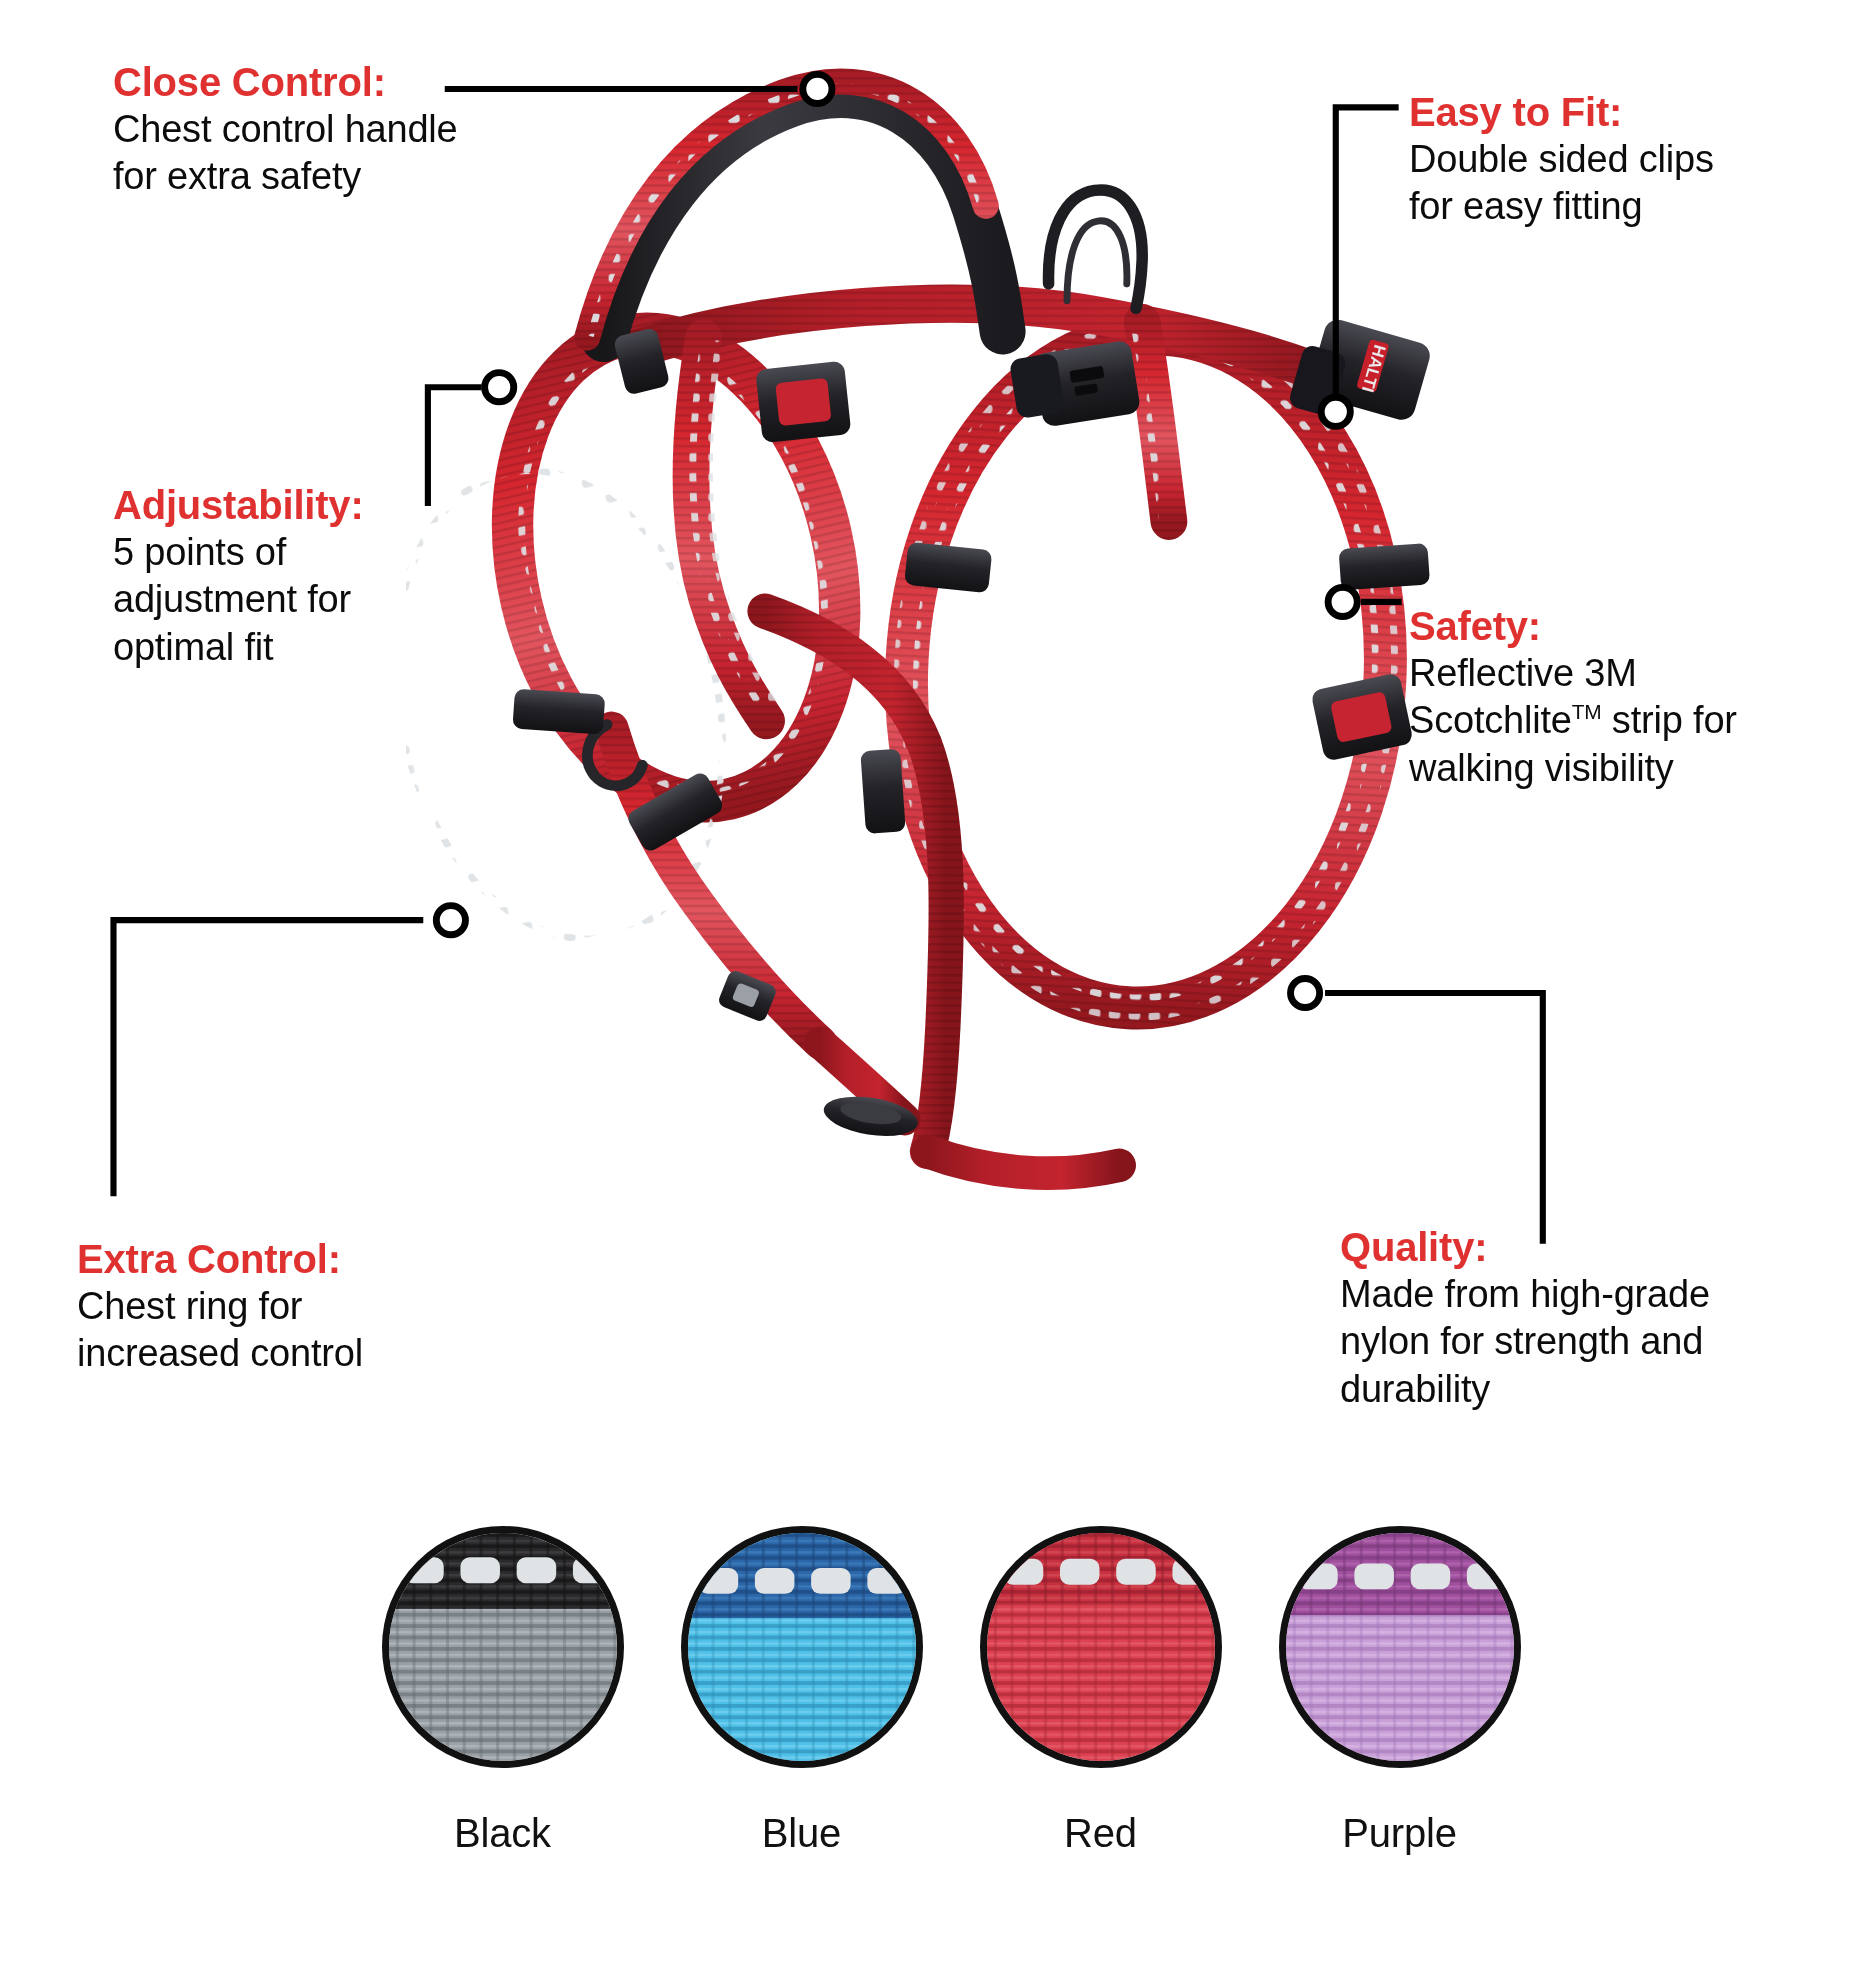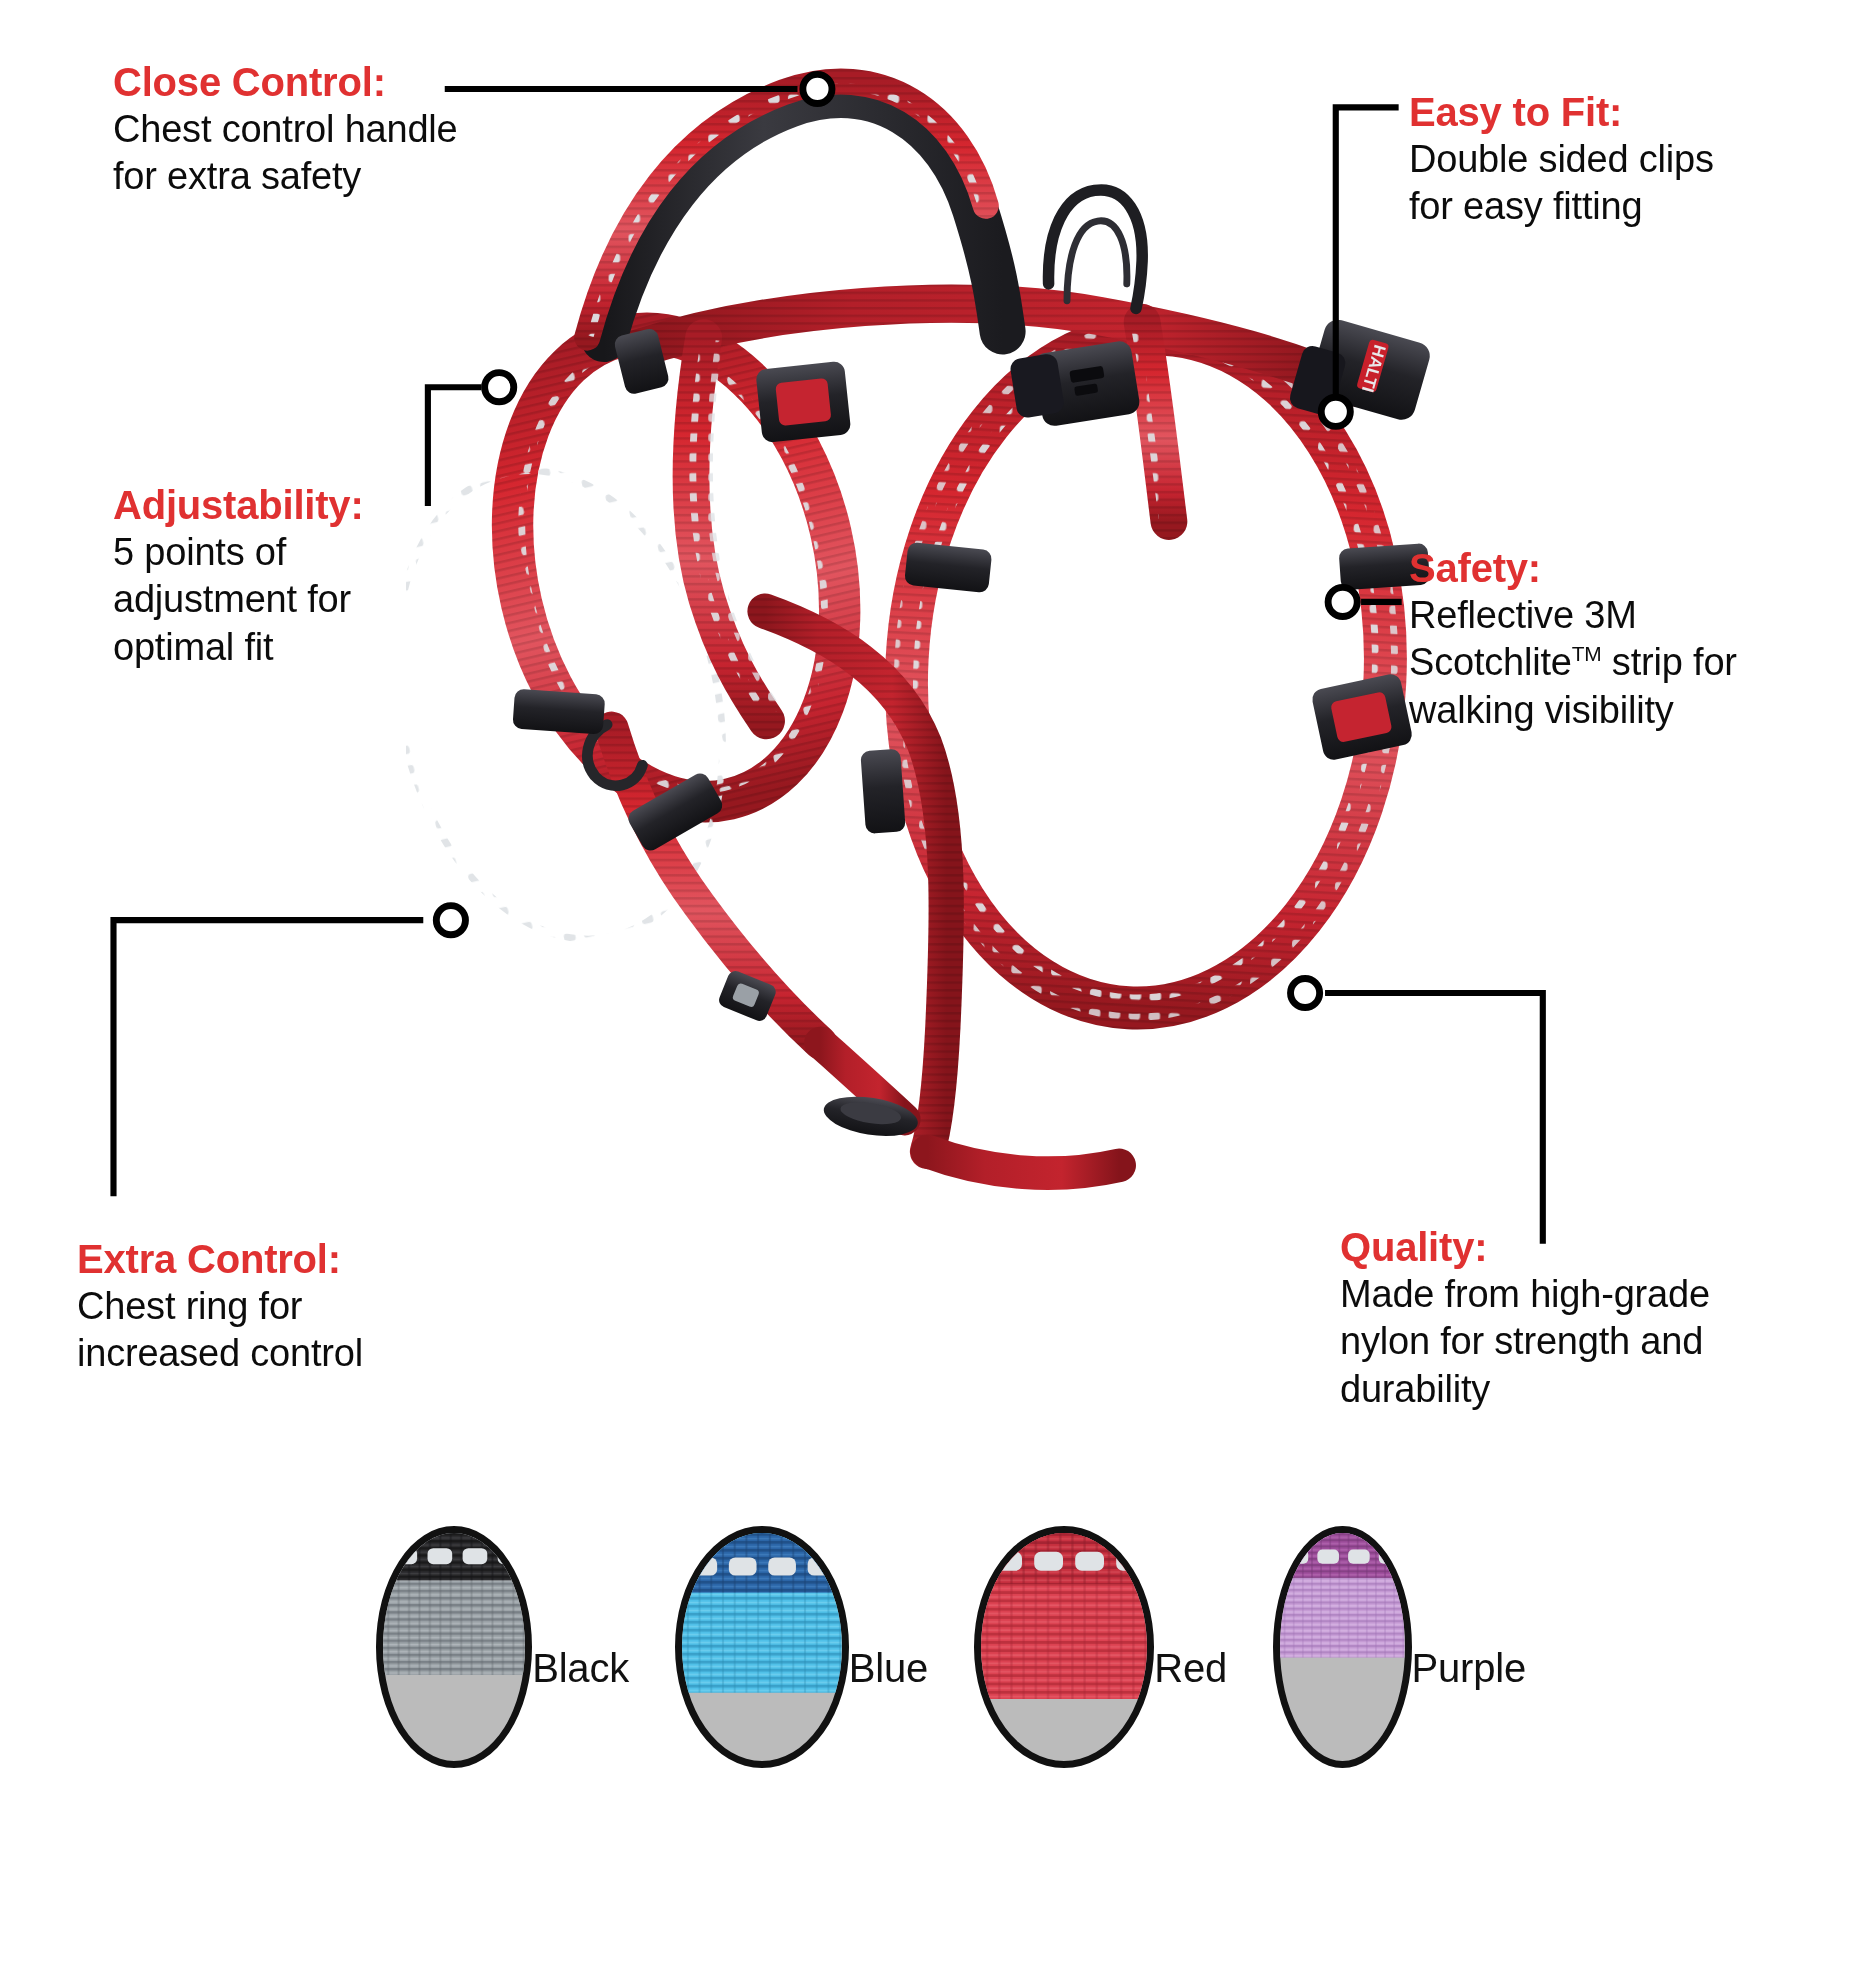--- a/index.html
+++ b/index.html
@@ -79,21 +79,21 @@
     top: 1526px;
     width: 1150px;
     height: 399px;
     display: flex;
     justify-content: space-between;
     align-items: flex-start;
   }
   .swatch {
     width: 253px;
     display: flex;
-    flex-direction: row;
+    flex-direction: column;
     align-items: center;
     justify-content: center;
   }
   .swatch-disc {
     width: 228px;
     height: 228px;
     border-radius: 50%;
     border: 7px solid #111111;
     overflow: hidden;
     position: relative;
@@ -311,21 +311,21 @@
 for easy fitting</span>
   </div>
 
   <div class="callout" style="left:113px; top:483px;">
     <span class="c-title">Adjustability:</span>
     <span class="c-body">5 points of
 adjustment for
 optimal fit</span>
   </div>
 
-  <div class="callout align-right" style="left:1409px; top:546px;">
+  <div class="callout align-right" style="left:1409px; top:604px;">
     <span class="c-title">Safety:</span>
     <span class="c-body"><span>Reflective 3M</span><br><span>Scotchlite</span><span class="tm">TM</span><span> strip for</span><br><span>walking visibility</span></span>
   </div>
 
   <div class="callout" style="left:77px; top:1237px;">
     <span class="c-title">Extra Control:</span>
     <span class="c-body">Chest ring for
 increased control</span>
   </div>
 

